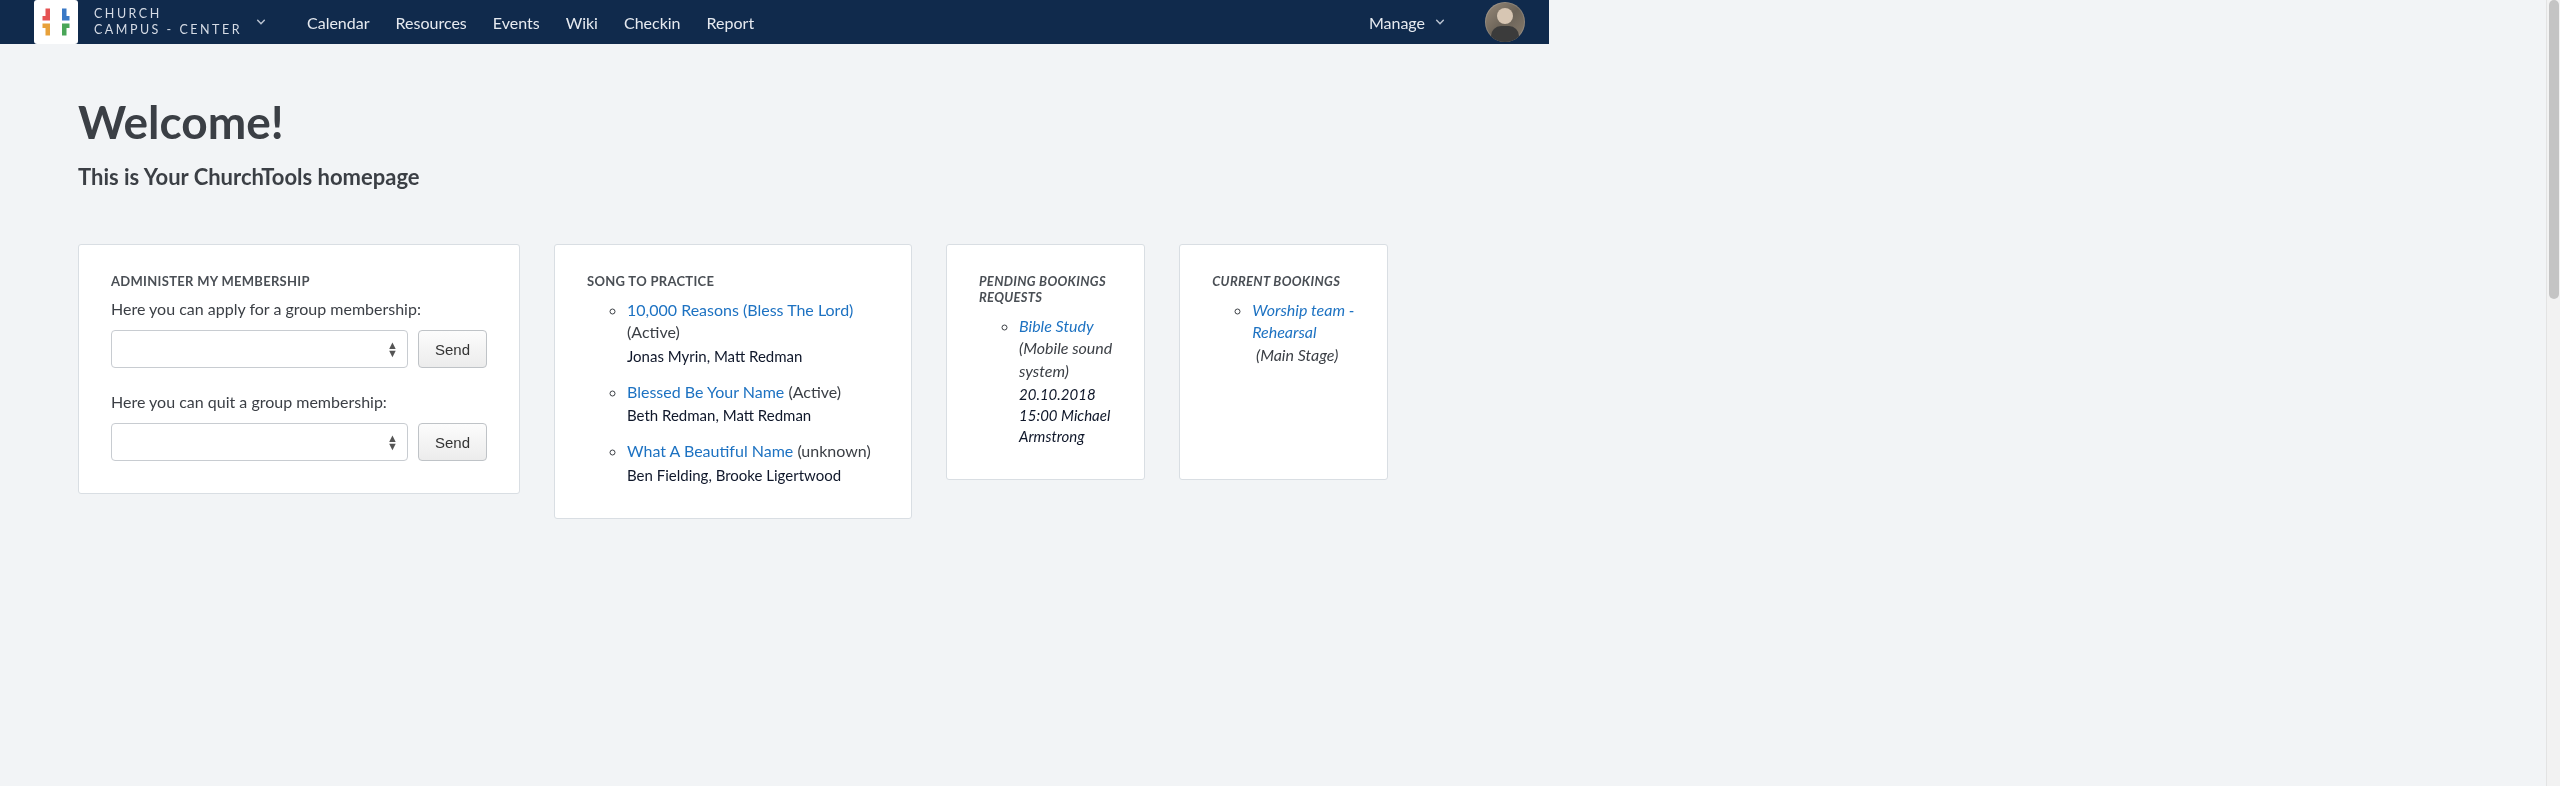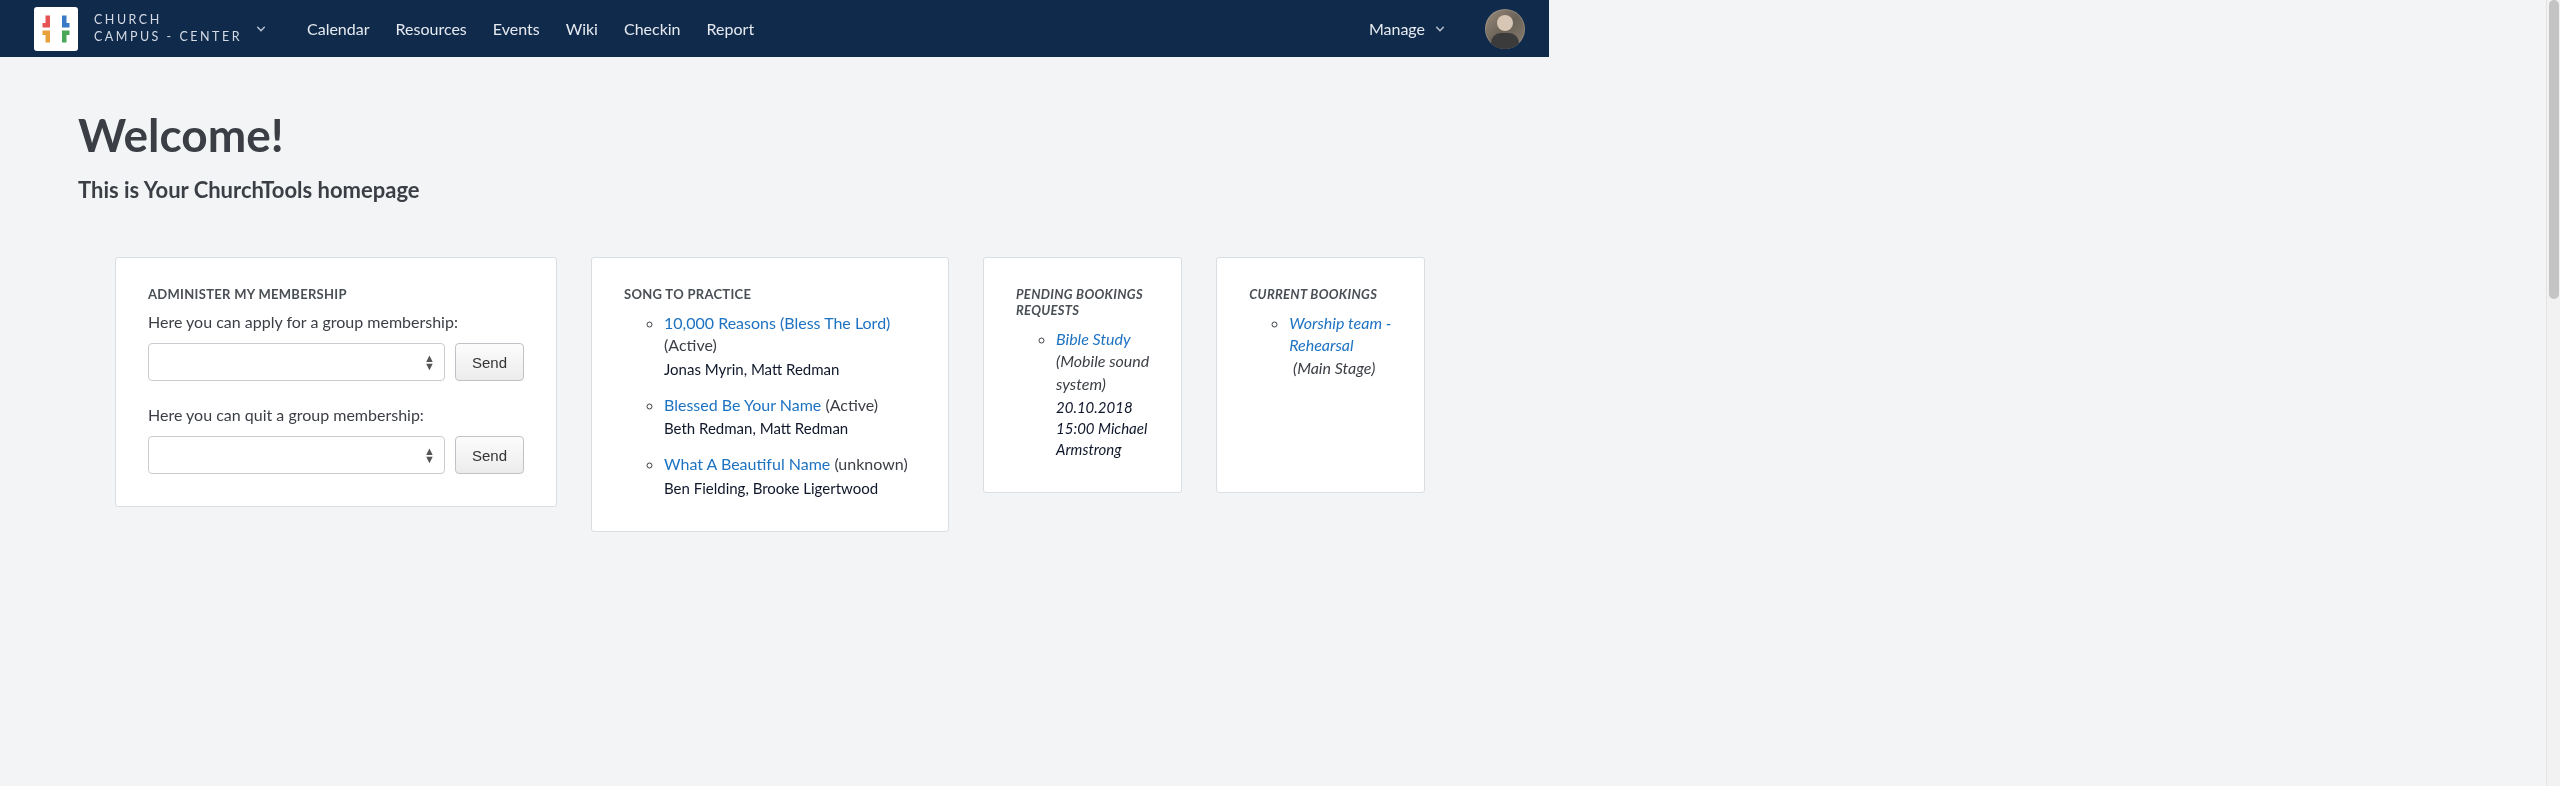--- a/index.html
+++ b/index.html
@@ -10,21 +10,21 @@
     color: #333;
     font-size: 16px;
   }
   .viewport {
     width: 1549px;
     background: #f2f4f6;
   }
   
   .navbar {
     background: #102a4c;
-    height: 57px;
+    height: 44px;
     display: flex;
     align-items: center;
     padding: 0 24px 0 34px;
     color: #e6eaf0;
   }
   .logo-box {
     width: 44px; height: 44px;
     background: #ffffff;
     border-radius: 3px;
     display: flex; align-items: center; justify-content: center;
@@ -115,21 +115,20 @@
     font-size: 22px;
     font-weight: 700;
     color: #3b3f45;
   }
 
   .cards {
     display: flex;
     gap: 34px;
     margin-top: 54px;
     align-items: flex-start;
-    margin-left: 37px;
   }
   .card {
     border: 1px solid #d9dee3;
     border-radius: 3px;
     background: #fff;
     padding: 28px 32px 32px 32px;
   }
   .col1 { width: 442px; }
   .col2 { width: 358px; }
   .col3 { width: 442px; display:flex; flex-direction:row; gap: 34px; font-style: italic; }

